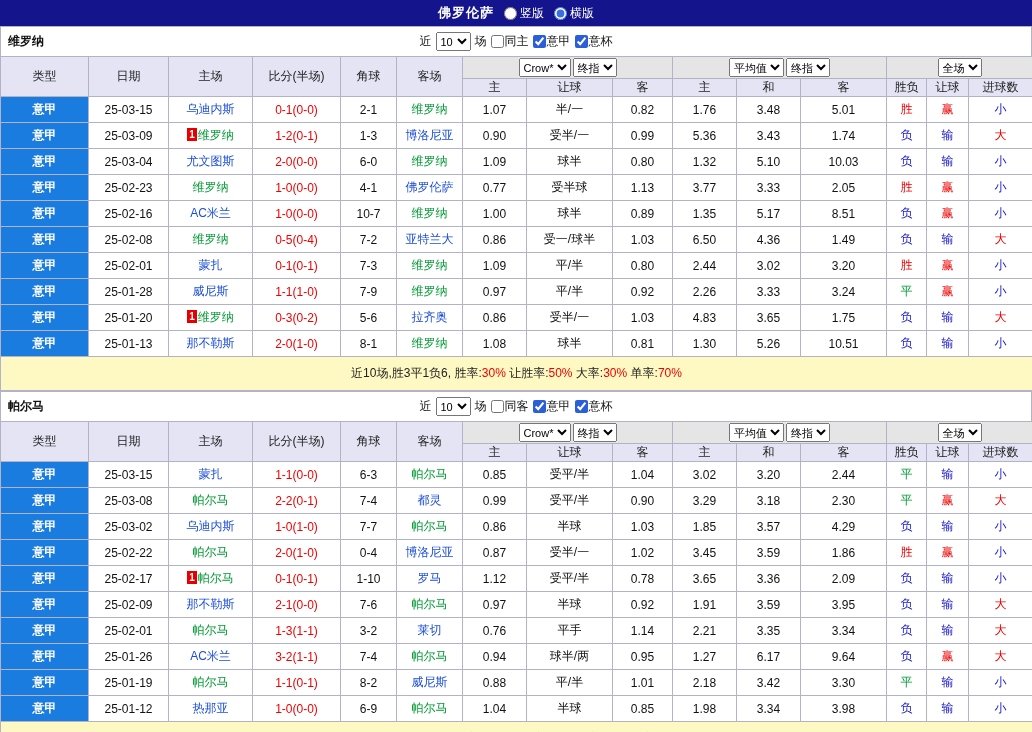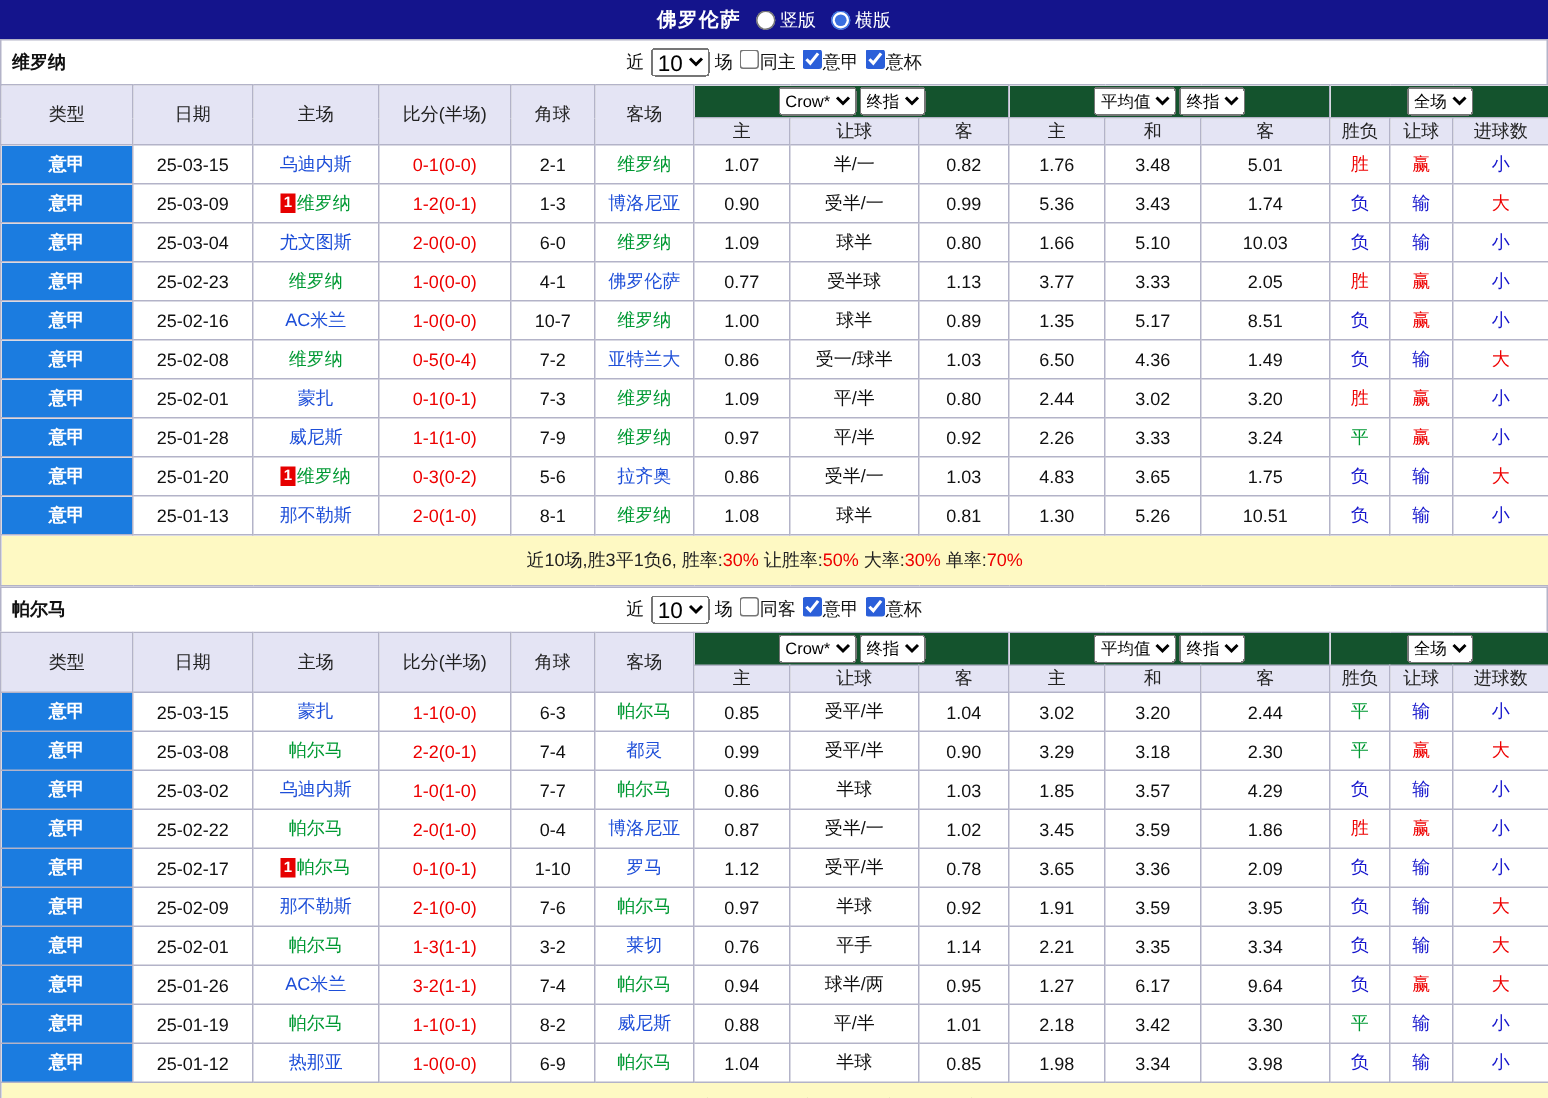--- a/index.html
+++ b/index.html
@@ -7,29 +7,29 @@
   body{width:1032px;background:#fff;font-family:"Liberation Sans","DejaVu Sans",sans-serif;font-size:12px;color:#111}
 
   .topbar{height:26px;background:#14148C;color:#fff;display:flex;align-items:center;justify-content:center;gap:10px}
   .topbar .title{font-weight:bold;font-size:13px;letter-spacing:1px}
   .topbar label{display:inline-flex;align-items:center;gap:3px;cursor:pointer}
   .topbar input[type=radio]{width:13px;height:13px;margin:0;accent-color:#3a6fe0}
 
   .section-header{height:30px;position:relative;display:flex;align-items:center;justify-content:center;border:1px solid #b3b3c8;border-bottom:none;background:#fff}
   .team-name{position:absolute;left:7px;font-weight:bold;font-size:12px;color:#111}
   .controls{display:flex;align-items:center;gap:4px}
-  .controls select{font-size:15px;height:19px}
-  .controls label{display:inline-flex;gap:1px;cursor:pointer}
+  .controls select{font-size:11px;height:19px}
+  .controls label{display:inline-flex;align-items:center;gap:1px;cursor:pointer}
   .controls input[type=checkbox]{margin:0;width:13px;height:13px;accent-color:#2b5fd9}
 
   table.results{width:100%;table-layout:fixed;border-collapse:collapse}
   .results th,.results td{border:1px solid #b3b3c8;text-align:center;padding:0 2px;overflow:hidden;white-space:nowrap}
   .results thead th{background:#E4E4F4;font-weight:normal;color:#222}
   .results .h1 th{height:22px}
-  .results .h1 th.group{background:#14532d}
+  .results .h1 th.group{background:#e5e5e5}
   .results .h1 select{font-size:11px;height:19px;margin:0 1px;max-width:78px}
   .results .h2 th{height:18px}
   .results tbody td{height:26px;background:#fff}
   .results td.league{background:#1B7CE0;color:#fff;font-weight:bold}
   .results td.team{color:#1d4ed8}
   .results td.team.focus{color:#009933}
   .t-red{color:#EE0000}
   .t-blue{color:#1515CC}
   .t-green{color:#009933}
   .badge{display:inline-block;background:#E60000;color:#fff;font-size:10px;line-height:13px;height:13px;padding:0 2px;margin-right:1px;font-weight:bold;vertical-align:1px}
@@ -157,21 +157,21 @@
         <tr>
           <td class="league">意甲</td>
           <td>25-03-04</td>
           <td class="team"><span>尤文图斯</span></td>
           <td class="t-red">2-0(0-0)</td>
           <td>6-0</td>
           <td class="team focus"><span>维罗纳</span></td>
           <td>1.09</td>
           <td>球半</td>
           <td>0.80</td>
-          <td>1.66</td>
+          <td>1.32</td>
           <td>5.10</td>
           <td>10.03</td>
           <td class="t-blue">负</td>
           <td class="t-blue">输</td>
           <td class="t-blue">小</td>
         </tr>
         <tr>
           <td class="league">意甲</td>
           <td>25-02-23</td>
           <td class="team focus"><span>维罗纳</span></td>

